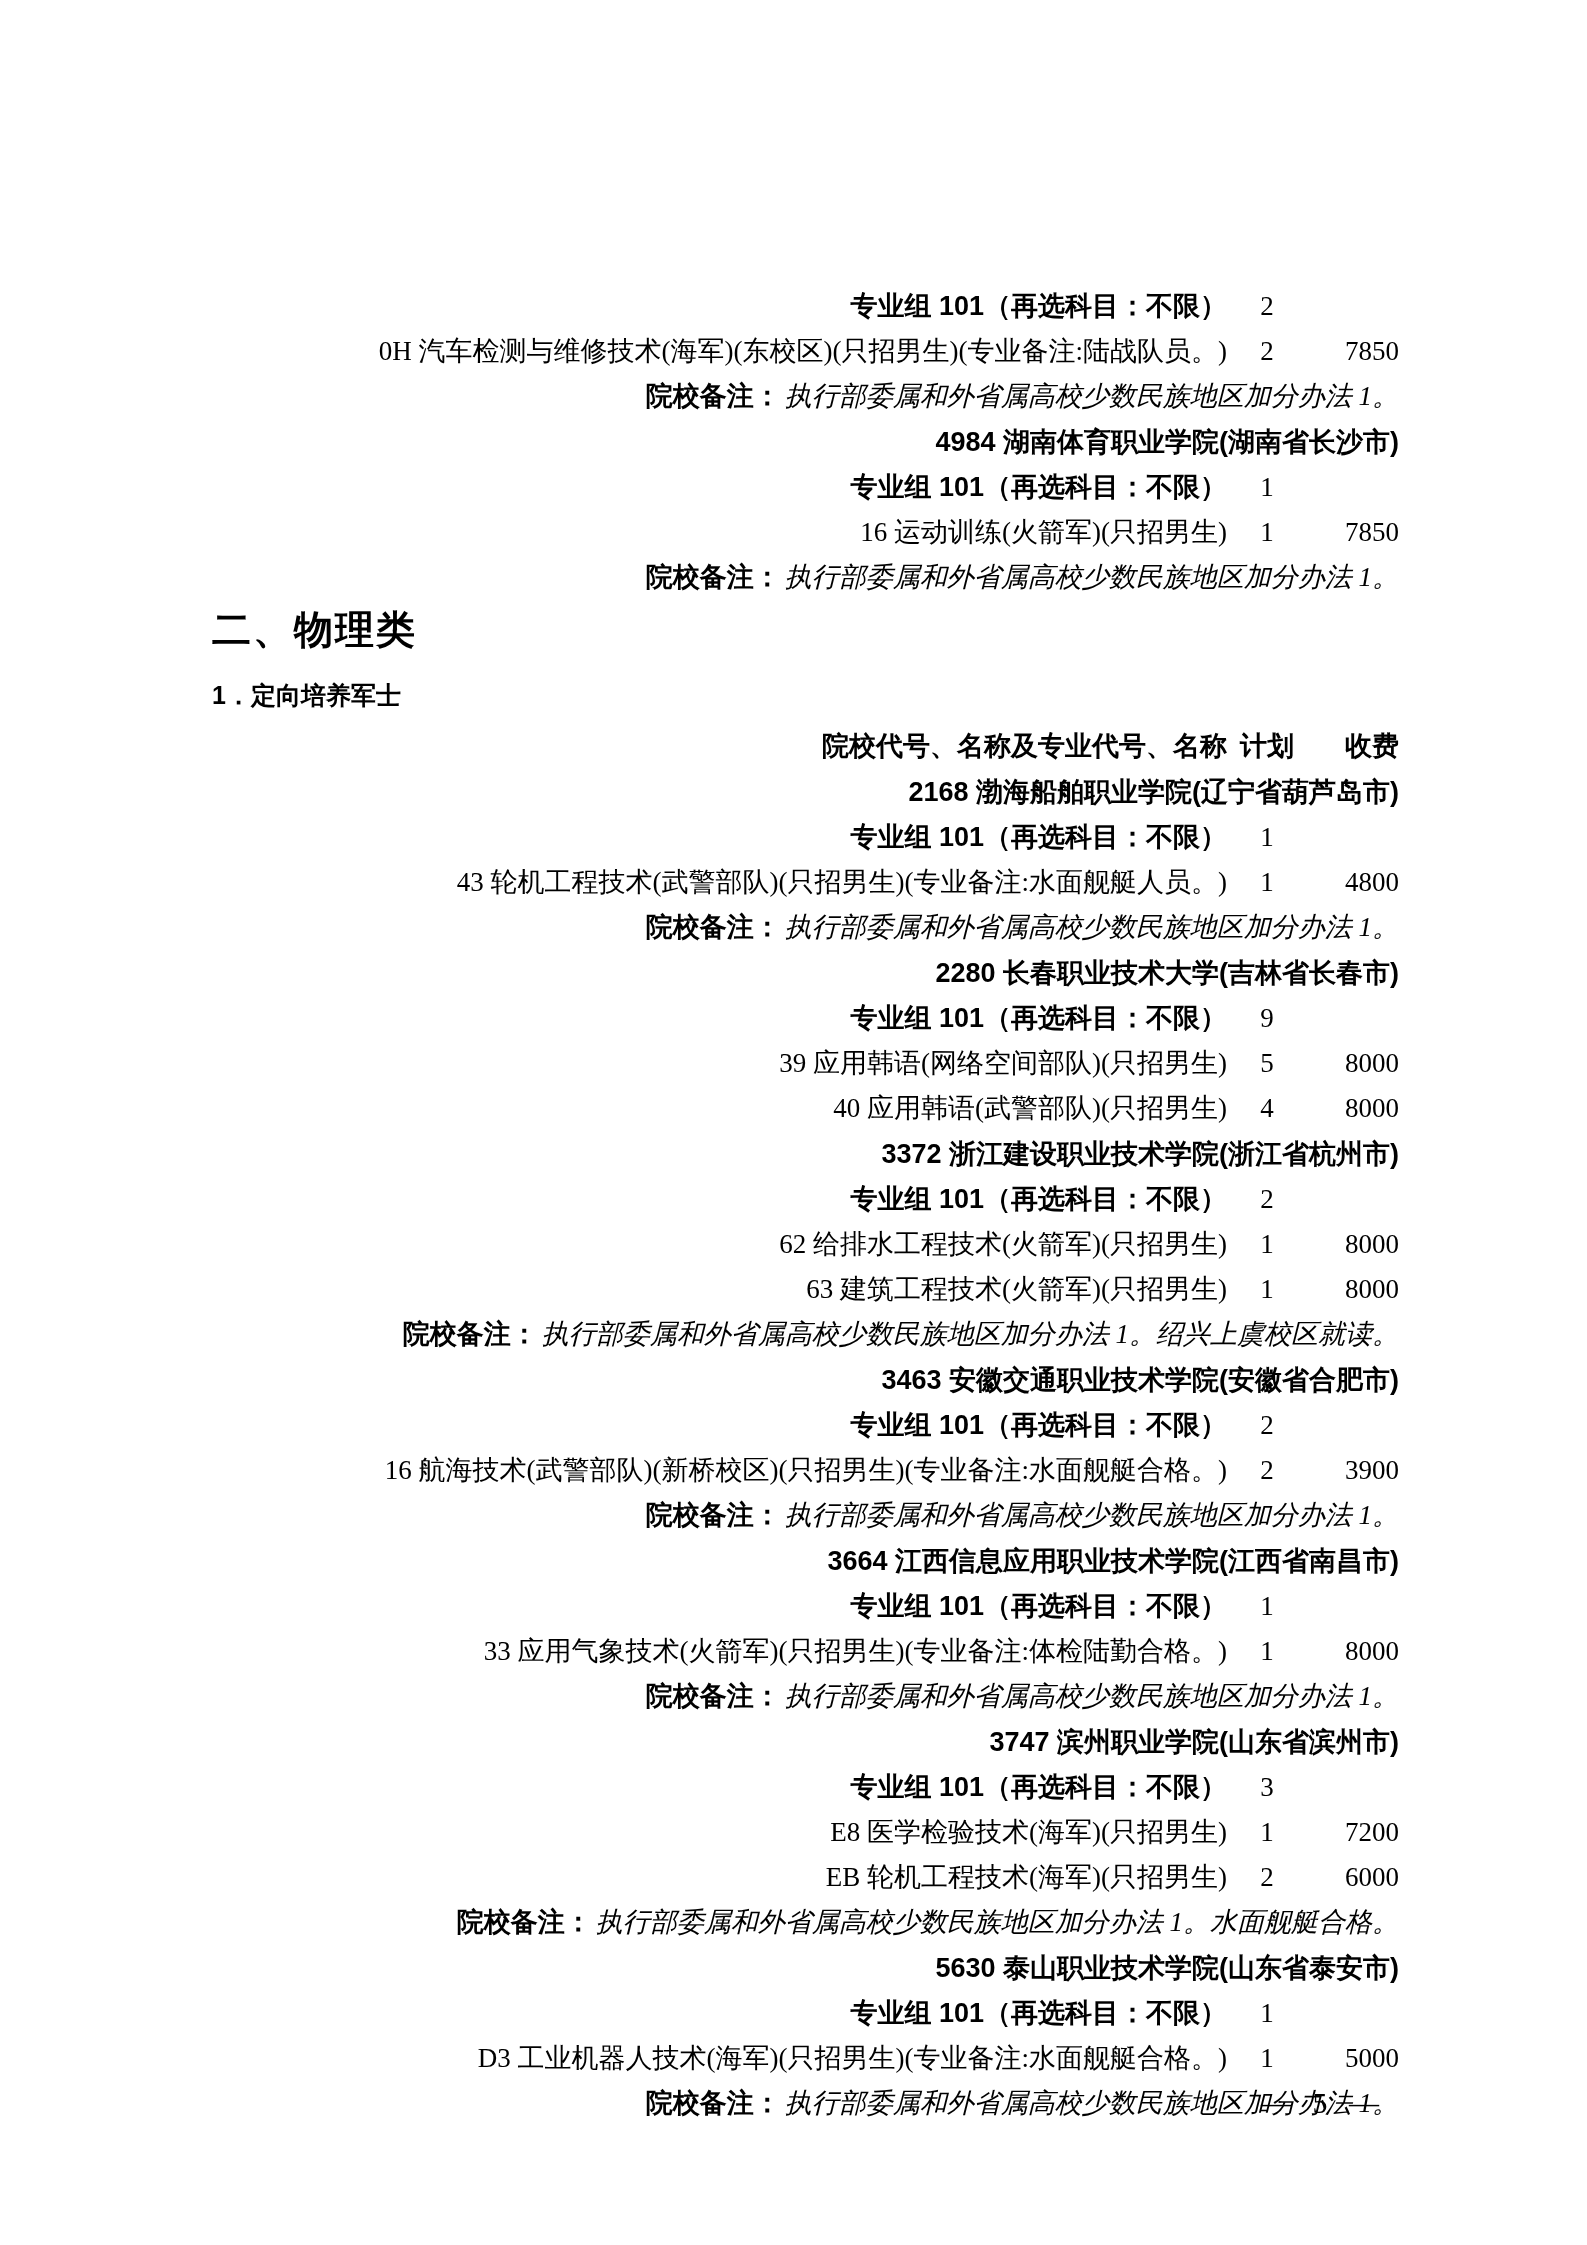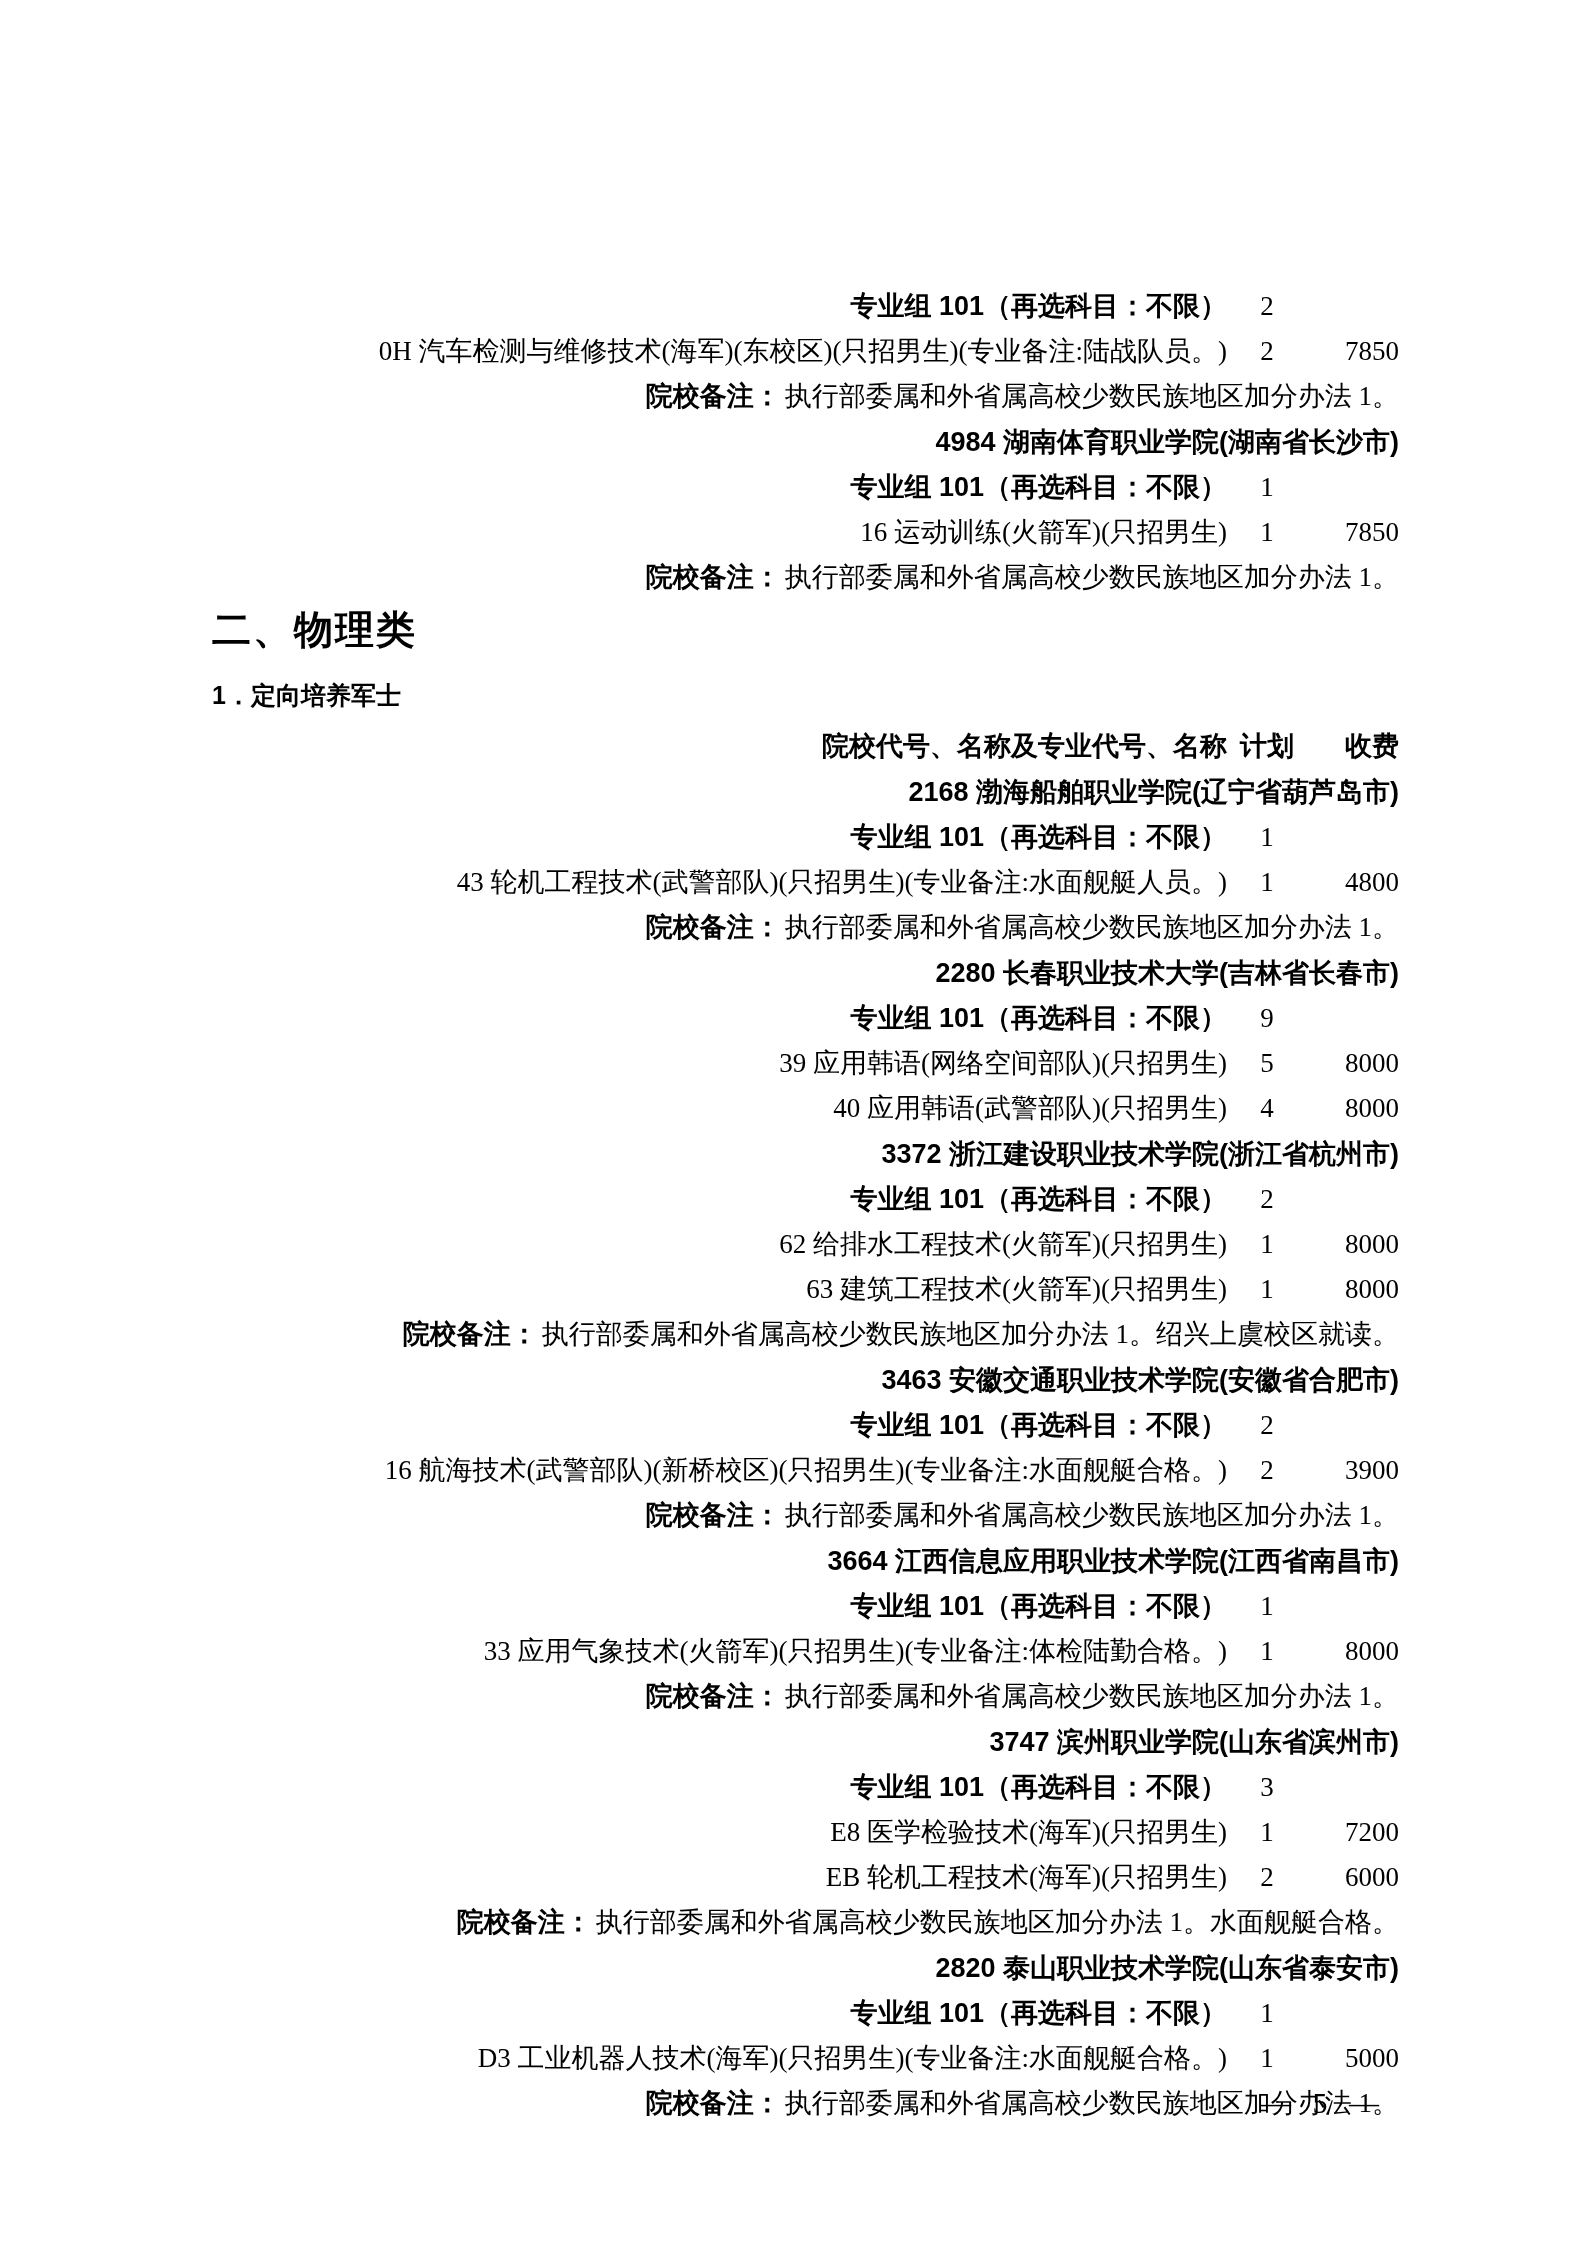--- a/index.html
+++ b/index.html
@@ -31,20 +31,21 @@
   .main { flex: 1 1 auto; text-align: right; }
   .plan { flex: 0 0 80px; text-align: center; }
   .fee  { flex: 0 0 92px; text-align: right; }
   .heiti {
     font-family: "Liberation Sans", sans-serif;
     font-weight: 700;
   }
   .fs { font-family: "Liberation Serif", serif; font-weight: 400; }
   .kaiti {
     font-family: "Liberation Serif", serif;
+    font-style: italic;
     font-weight: 400;
   }
   .major-name { padding-left: 6px; }
   .college { margin-top: 10px; }
   #top-colleges .college:first-child { margin-top: 0; }
   .h1 {
     font-size: 39px;
     line-height: 52px;
     margin: 8px 0 22px 0;
     letter-spacing: 2px;
@@ -234,21 +235,21 @@
           <div class="main fs major-name">EB 轮机工程技术(海军)(只招男生)</div>
           <div class="plan fs">2</div>
           <div class="fee fs">6000</div>
         </div>
         <div class="line">
           <div class="main"><span class="heiti remark-label">院校备注：</span><span class="kaiti">执行部委属和外省属高校少数民族地区加分办法 1。水面舰艇合格。</span></div>
         </div>
       </div>
       <div class="college">
         <div class="line">
-          <div class="main heiti">2820 泰山职业技术学院(山东省泰安市)</div>
+          <div class="main heiti">5630 泰山职业技术学院(山东省泰安市)</div>
         </div>
         <div class="line">
           <div class="main heiti">专业组 101（再选科目：不限）</div>
           <div class="plan fs">1</div>
           <div class="fee fs"></div>
         </div>
         <div class="line">
           <div class="main fs major-name">D3 工业机器人技术(海军)(只招男生)(专业备注:水面舰艇合格。)</div>
           <div class="plan fs">1</div>
           <div class="fee fs">5000</div>

